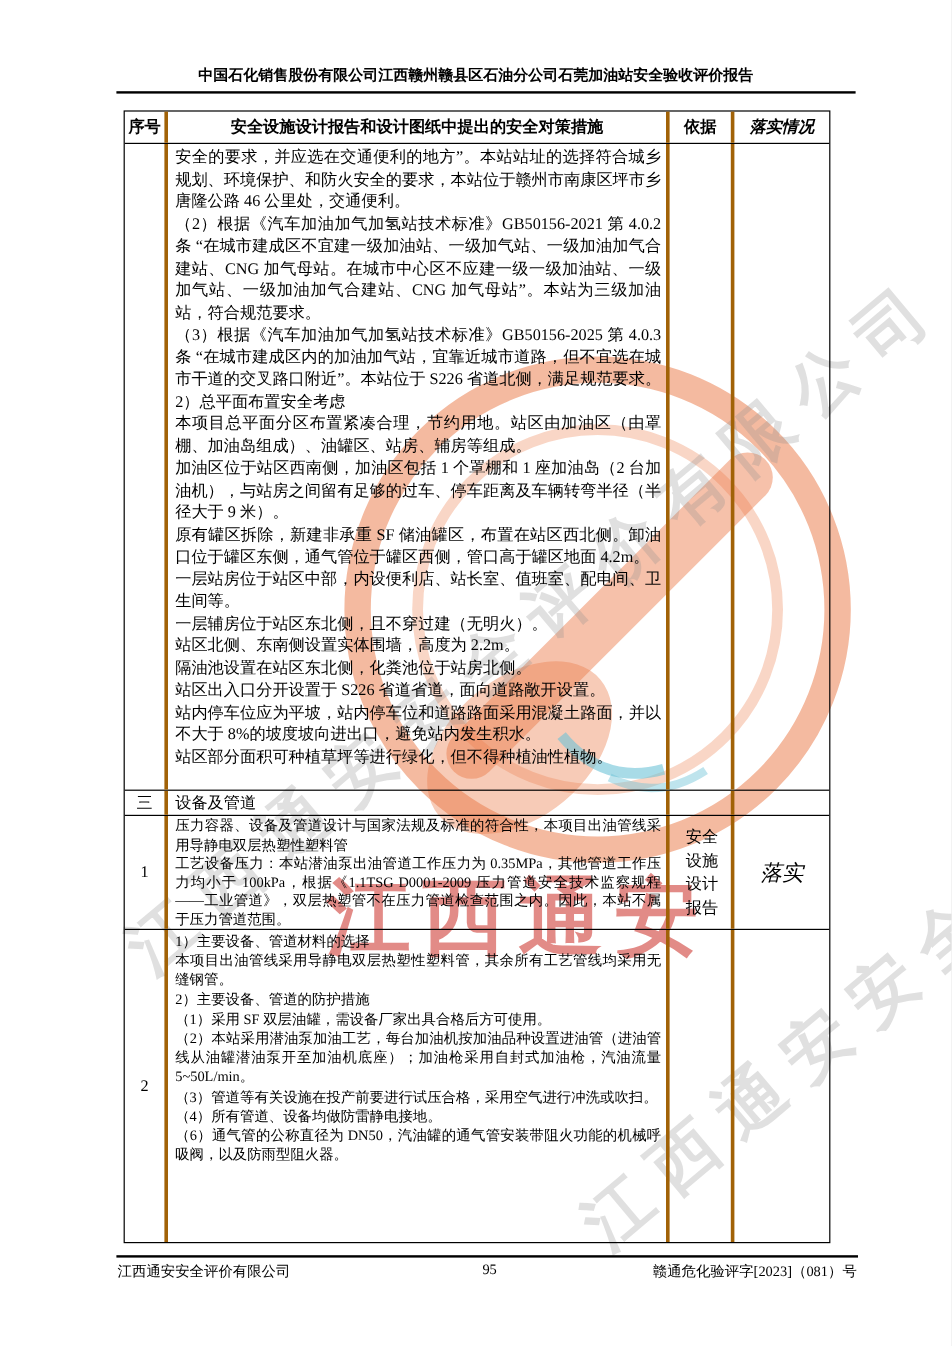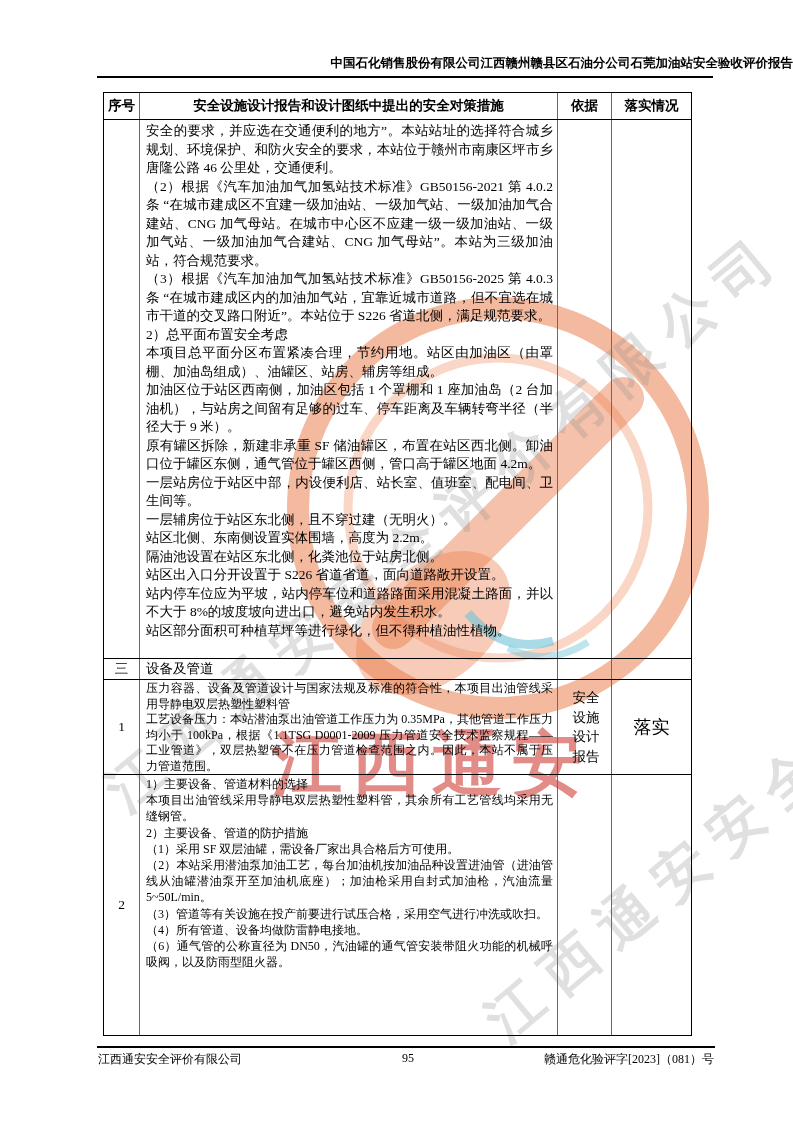--- a/index.html
+++ b/index.html
@@ -21,36 +21,36 @@
     position:absolute; white-space:nowrap; font-size:56px; font-weight:bold;
     letter-spacing:16px; color:rgba(145,145,145,0.28);
     transform:rotate(-40deg); transform-origin:0 0;
   }
   .diag-wm.l1{left:90px; top:770px;}
   .diag-wm.l2{left:470px; top:1000px;}
   
   .content{position:relative; z-index:1;}
   .doc-header{
     position:absolute; top:55px; left:0; width:100%;
-    text-align:right; font-size:12.5px; font-weight:bold; letter-spacing:0px;
+    text-align:center; font-size:12.5px; font-weight:bold; letter-spacing:0px;
   }
   .header-rule{
     position:absolute; top:76px; left:97px; width:616px;
     border-top:2px solid #000;
   }
   
   .rtable{
     position:absolute; left:103px; top:92px; width:589px;
     border:1.5px solid #000; box-sizing:border-box;
     text-align:left;
   }
   .trow{display:flex; border-bottom:1px solid #000;}
   .trow:last-child{border-bottom:none;}
-  .c{box-sizing:border-box; border-right:1px solid #a16207; overflow:hidden;}
-  .c:last-child{border-right:none;}
+  .c{box-sizing:border-box; border-right:3px solid #a16207; overflow:hidden;}
+  .c:last-child{border-right:none;font-style:italic;}
   .c-idx{flex:0 0 36px; display:flex; align-items:center; justify-content:center;}
   .c-main{flex:0 0 418px;}
   .c-basis{flex:0 0 54px; display:flex; align-items:center; justify-content:center; text-align:center;}
   .c-status{flex:1 1 auto; display:flex; align-items:center; justify-content:center;}
   .hrow{height:26px; font-size:13.5px; font-weight:bold;}
   .hrow .c-main{display:flex; align-items:center; justify-content:center;}
   .row-cont{height:538px;}
   .row-cont .c-main{font-size:13.5px; line-height:18.5px; padding:2px 4px 0 6px; text-align:justify;}
   .row-sect{height:20px; font-size:13.5px;}
   .row-sect .c-main{display:flex; align-items:center; padding-left:6px;}

